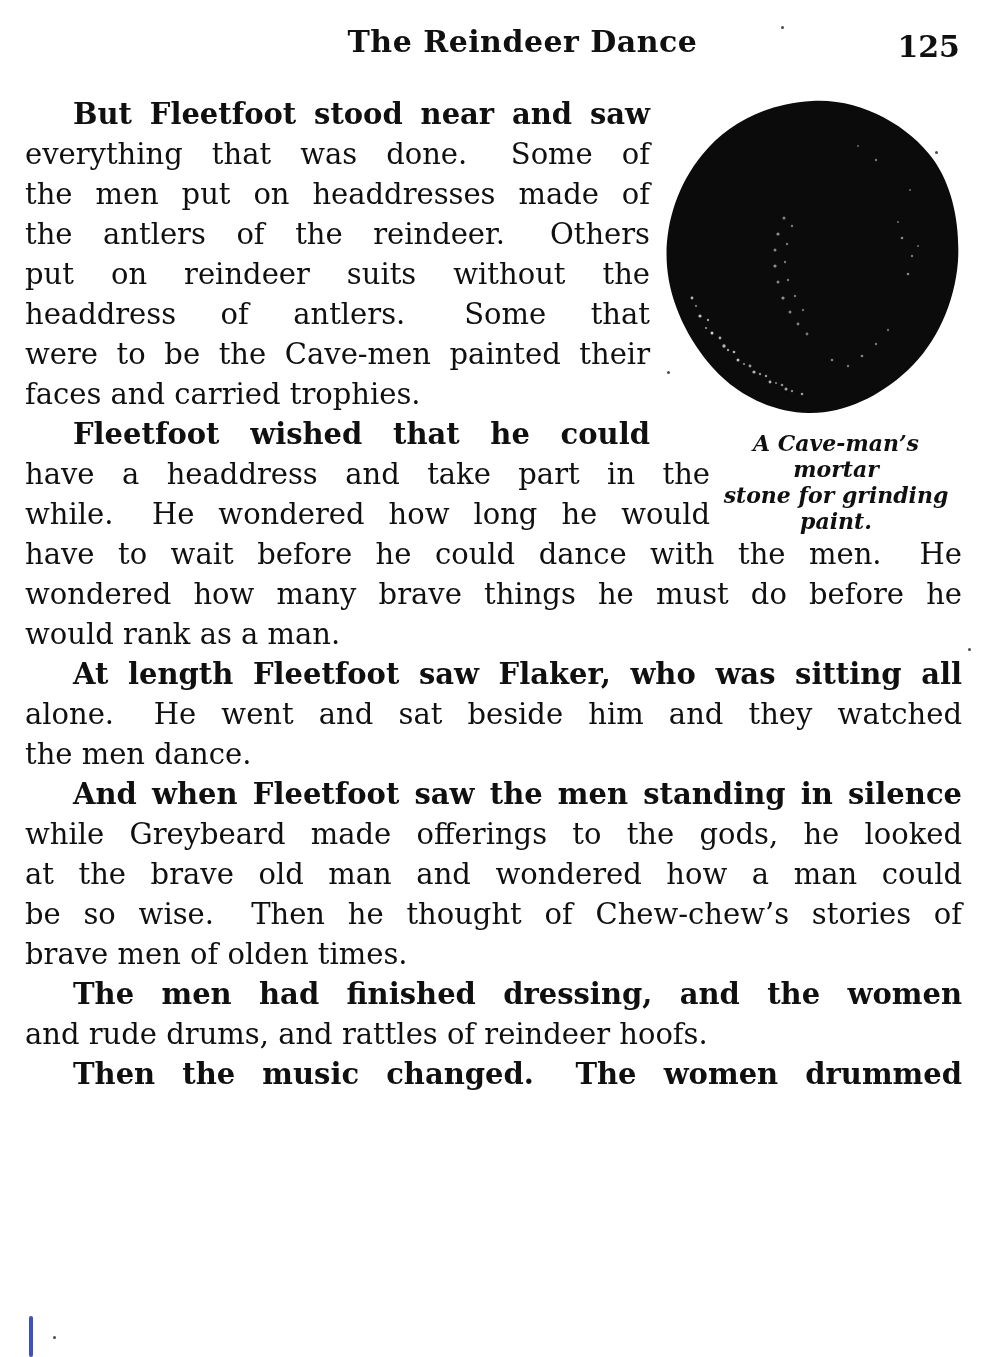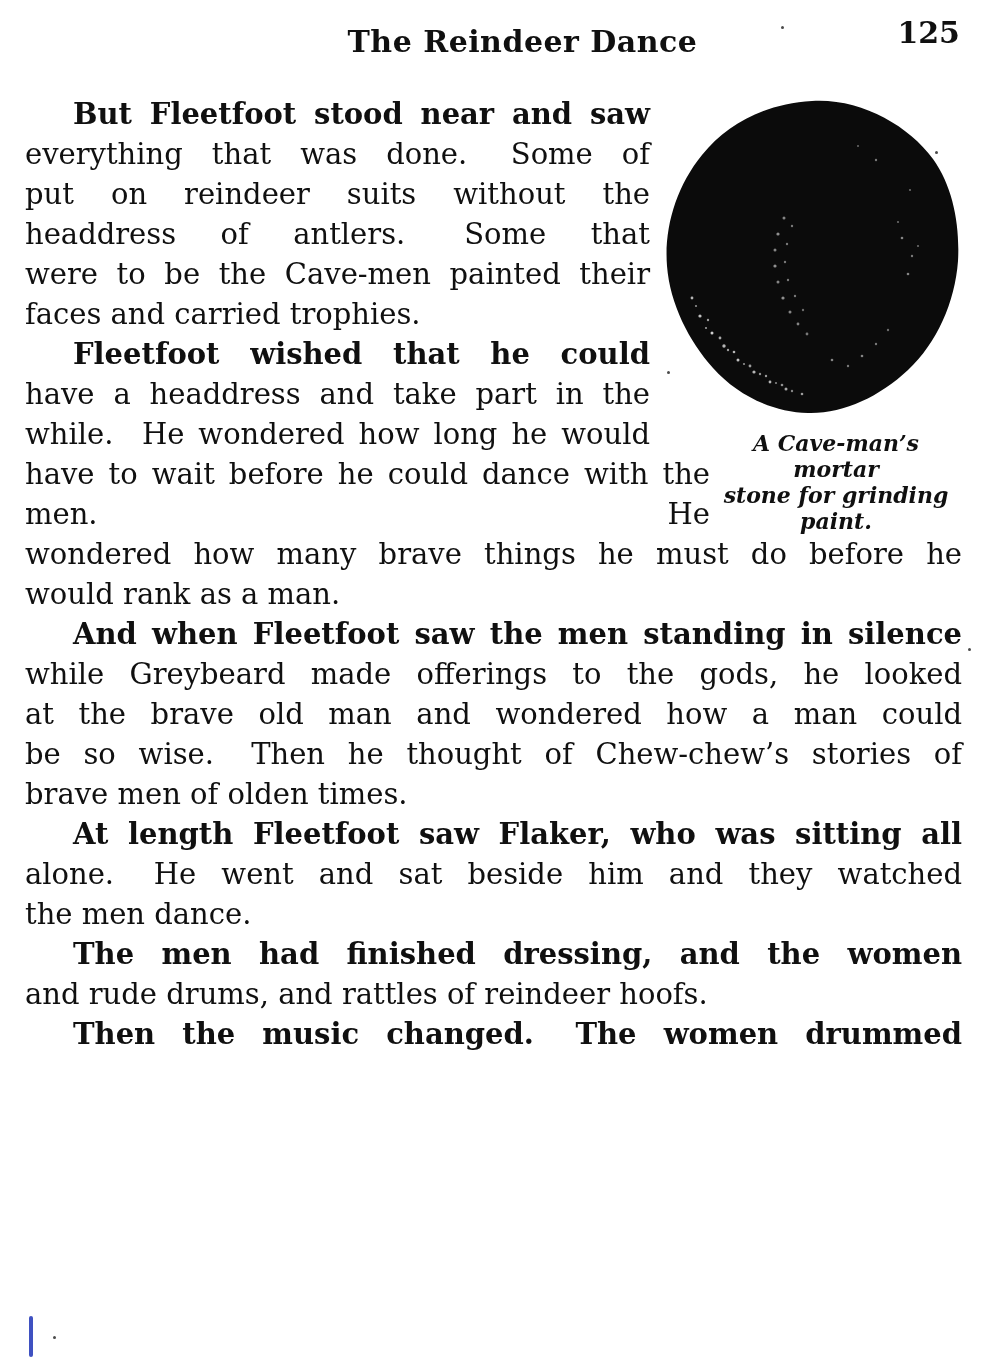--- a/index.html
+++ b/index.html
@@ -17,21 +17,21 @@
   .page-header { position: relative; padding-top: 22px; height: 40px; }
   .page-title {
     text-align: center;
     font-weight: 700;
     font-size: 30px;
     line-height: 40px;
     letter-spacing: 0.5px;
     padding-left: 45px;
   }
   .page-number {
-    position: absolute; right: 40px; top: 13px;
+    position: absolute; right: 40px; top: 27px;
     font-weight: 700; font-size: 30px; line-height: 40px;
   }
 
   
   .page-body {
     margin: 32px 38px 0 25px;
     font-size: 29px;
     line-height: 40px;
   }
   .line {
@@ -160,44 +160,46 @@
 
     <div class="figure-caption">
         <div class="line">A Cave-man’s mortar</div>
         <div class="line">stone for grinding</div>
         <div class="line lastline">paint.</div>
       </div>
 
     <div class="paragraph">
         <div class="line indent">But Fleetfoot stood near and saw</div>
         <div class="line">everything that was done.  Some of</div>
+        <div class="line">the men put on headdresses made of</div>
+        <div class="line">the antlers of the reindeer.  Others</div>
         <div class="line">put on reindeer suits without the</div>
         <div class="line">headdress of antlers.  Some that</div>
         <div class="line">were to be the Cave-men painted their</div>
         <div class="line lastline">faces and carried trophies.</div>
       </div>
     <div class="paragraph">
         <div class="line indent">Fleetfoot wished that he could</div>
         <div class="line">have a headdress and take part in the</div>
         <div class="line">while.  He wondered how long he would</div>
         <div class="line">have to wait before he could dance with the men.  He</div>
         <div class="line">wondered how many brave things he must do before he</div>
         <div class="line lastline">would rank as a man.</div>
       </div>
     <div class="paragraph">
+        <div class="line indent">At length Fleetfoot saw Flaker, who was sitting all</div>
+        <div class="line">alone.  He went and sat beside him and they watched</div>
+        <div class="line lastline">the men dance.</div>
+      </div>
+    <div class="paragraph">
         <div class="line indent">And when Fleetfoot saw the men standing in silence</div>
         <div class="line">while Greybeard made offerings to the gods, he looked</div>
         <div class="line">at the brave old man and wondered how a man could</div>
         <div class="line">be so wise.  Then he thought of Chew-chew’s stories of</div>
         <div class="line lastline">brave men of olden times.</div>
-      </div>
-    <div class="paragraph">
-        <div class="line indent">At length Fleetfoot saw Flaker, who was sitting all</div>
-        <div class="line">alone.  He went and sat beside him and they watched</div>
-        <div class="line lastline">the men dance.</div>
       </div>
     <div class="paragraph">
         <div class="line indent">The men had finished dressing, and the women</div>
         <div class="line lastline">and rude drums, and rattles of reindeer hoofs.</div>
       </div>
     <div class="paragraph">
         <div class="line indent">Then the music changed.  The women drummed</div>
       </div>
   </div>
 

